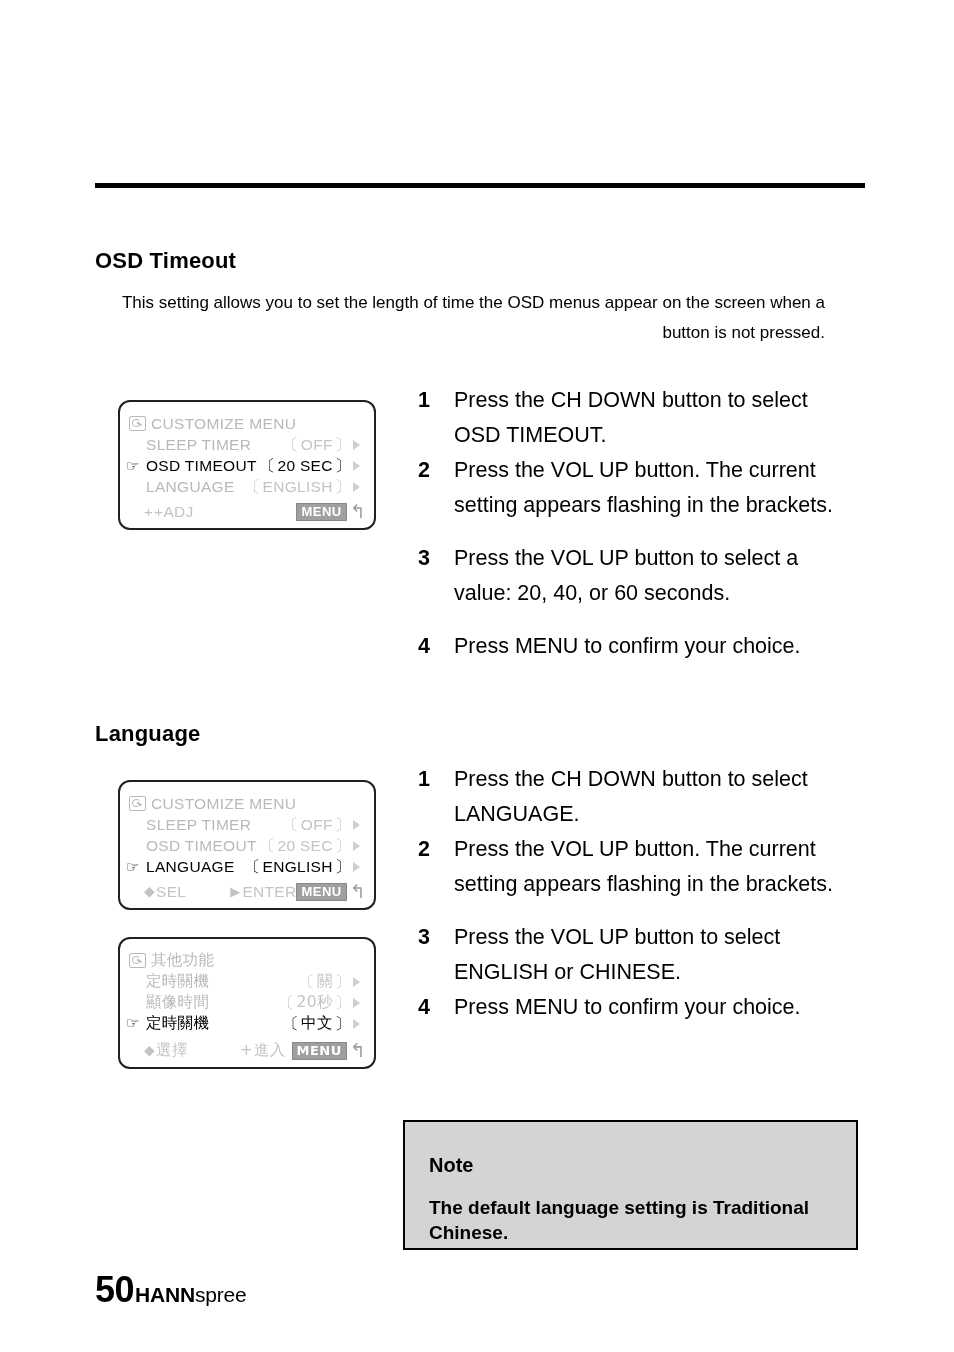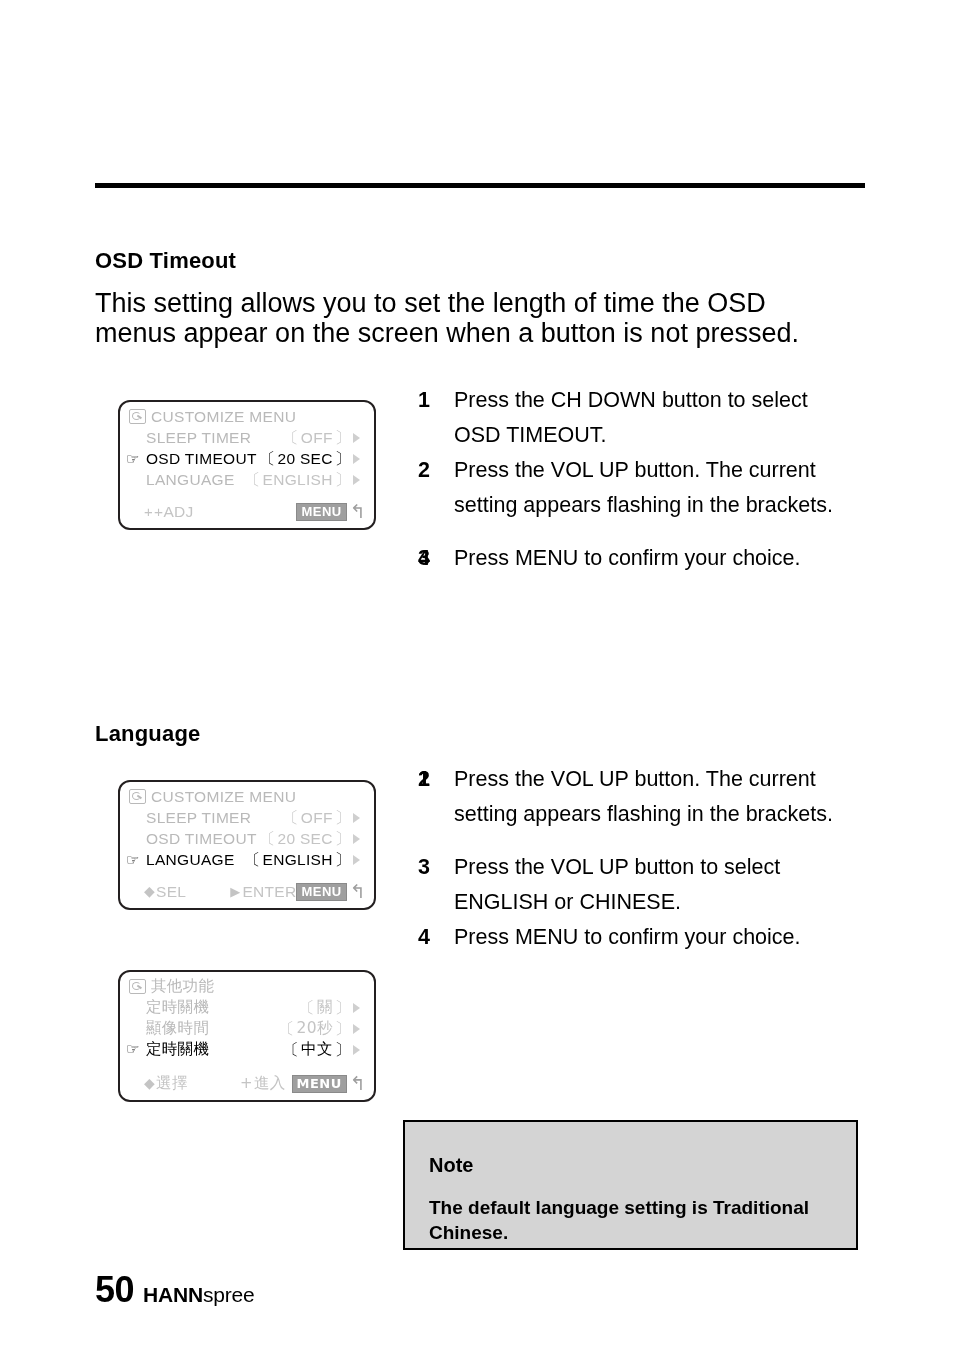--- a/index.html
+++ b/index.html
@@ -40,22 +40,23 @@
     line-height: 1;
   }
   #osd-timeout-heading { left: 95px; top: 250px; }
   #language-heading    { left: 95px; top: 723px; }
 
   .intro {
     position: absolute;
     left: 95px;
     top: 288px;
     width: 730px;
-    font-size: 27px;
+    font-size: 17px;
     line-height: 30px;
+    text-align: right;
   }
 
   
   .steps {
     position: absolute;
     width: 440px;
   }
   #osd-steps      { left: 418px; top: 383px; }
   #language-steps { left: 418px; top: 762px; }
 
@@ -85,27 +86,27 @@
     width: 258px;
     height: 130px;
     border: 2.5px solid #231f20;
     border-radius: 12px;
     background: #ffffff;
     box-sizing: border-box;
     overflow: hidden;
   }
   #osd-1 { left: 118px; top: 400px; }
   #osd-2 { left: 118px; top: 780px; }
-  #osd-3 { left: 118px; top: 970px; height: 132px; }
+  #osd-3 { left: 118px; top: 937px; height: 132px; }
 
   .osd-inner {
     position: relative;
     width: 100%;
     height: 100%;
-    padding: 4px 10px 0 6px;
+    padding: 11px 10px 0 6px;
     box-sizing: border-box;
     font-size: 15.5px;
     line-height: 21px;
     letter-spacing: 0.3px;
   }
 
   .osd-row {
     position: relative;
     display: flex;
     align-items: center;
@@ -266,21 +267,21 @@
     font-size: 36px;
     font-weight: bold;
     letter-spacing: -0.5px;
     line-height: 36px;
   }
   .logo {
     font-size: 21px;
     line-height: 21px;
     letter-spacing: -0.2px;
   }
-  .logo .b { font-weight: bold; margin-left: 8px; }
+  .logo .b { font-weight: bold; }
 </style>
 </head>
 <body>
 
 <div class="page">
 
   <div class="top-rule"></div>
 
   <div class="h-section" id="osd-timeout-heading">OSD Timeout</div>
 
@@ -344,20 +345,21 @@
     <div class="step">
       <span class="step-num">1</span>
       <span><span>Press the </span><b>CH DOWN</b><span> button to select OSD TIMEOUT.</span></span>
     </div>
     <div class="step">
       <span class="step-num">2</span>
       <span><span>Press the </span><b>VOL UP</b><span> button. The current setting appears flashing in the brackets.</span></span>
     </div>
     <div class="step gap">
       <span class="step-num">3</span>
+      <span><span>Press the </span><b>VOL UP</b><span> button to select a value: 20, 40, or 60 seconds.</span></span>
     </div>
     <div class="step gap">
       <span class="step-num">4</span>
       <span><span>Press </span><b>MENU</b><span> to confirm your choice.</span></span>
     </div>
   </div>
 
   <div class="h-section" id="language-heading">Language</div>
 
   <div class="osd" id="osd-2">
@@ -470,20 +472,21 @@
           <span class="menu-chip">MENU</span>
           <span class="ret-arrow">↰</span>
         </span>
       </div>
     </div>
   </div>
 
   <div class="steps" id="language-steps">
     <div class="step">
       <span class="step-num">1</span>
+      <span><span>Press the </span><b>CH DOWN</b><span> button to select LANGUAGE.</span></span>
     </div>
     <div class="step">
       <span class="step-num">2</span>
       <span><span>Press the </span><b>VOL UP</b><span> button. The current setting appears flashing in the brackets.</span></span>
     </div>
     <div class="step gap">
       <span class="step-num">3</span>
       <span><span>Press the </span><b>VOL UP</b><span> button to select ENGLISH or CHINESE.</span></span>
     </div>
     <div class="step">

